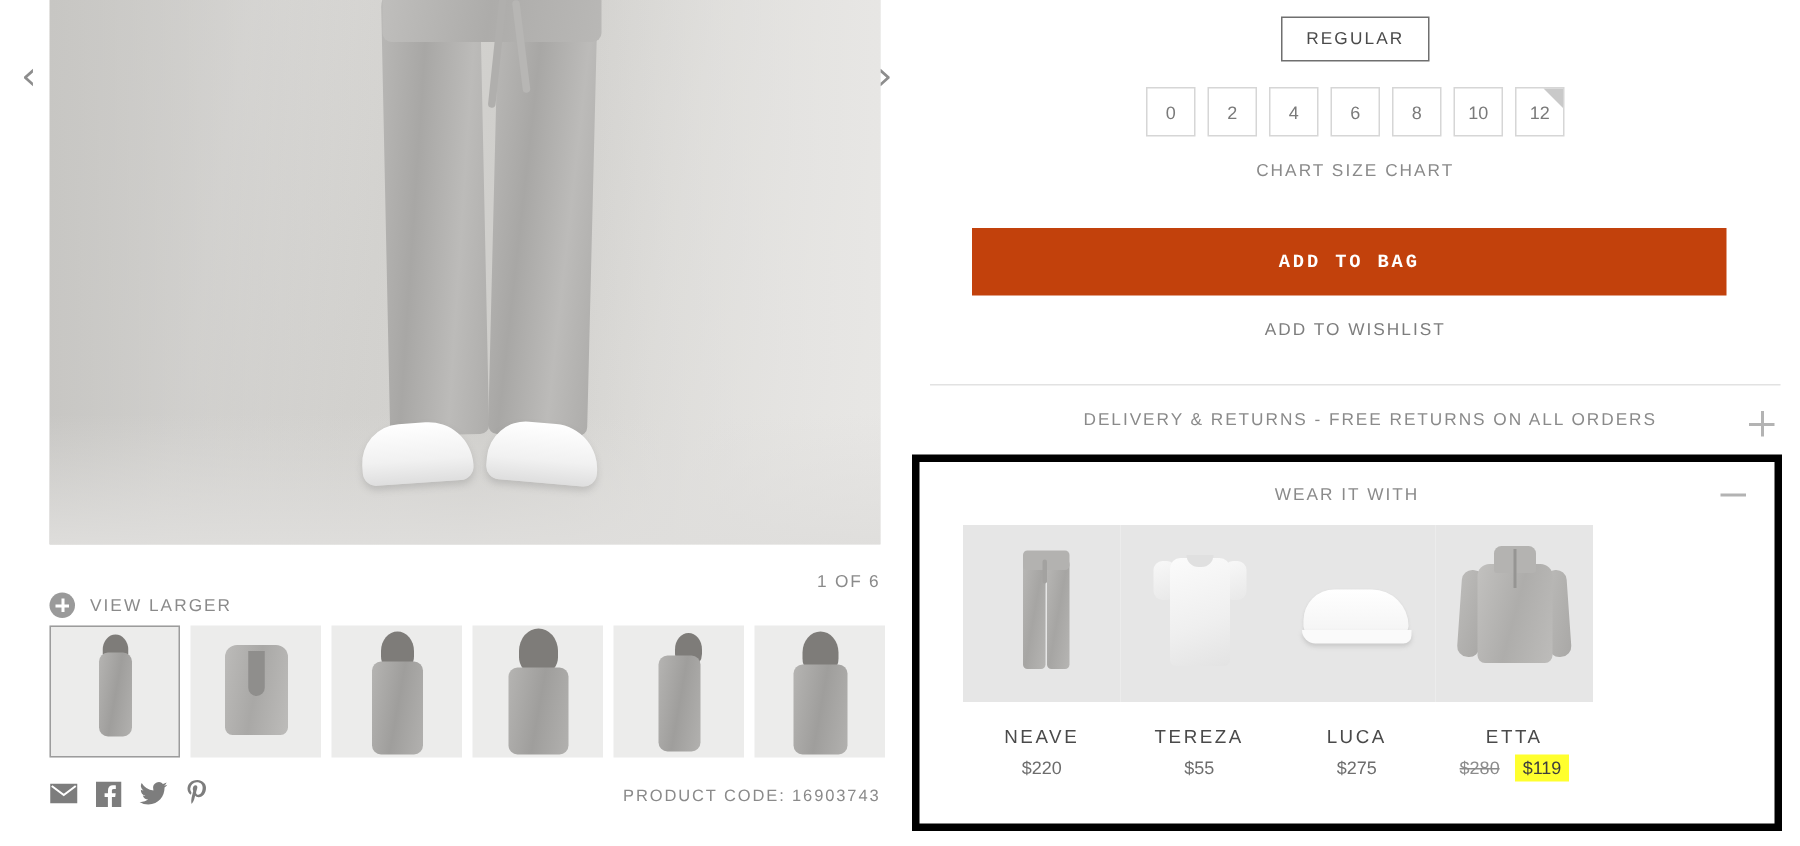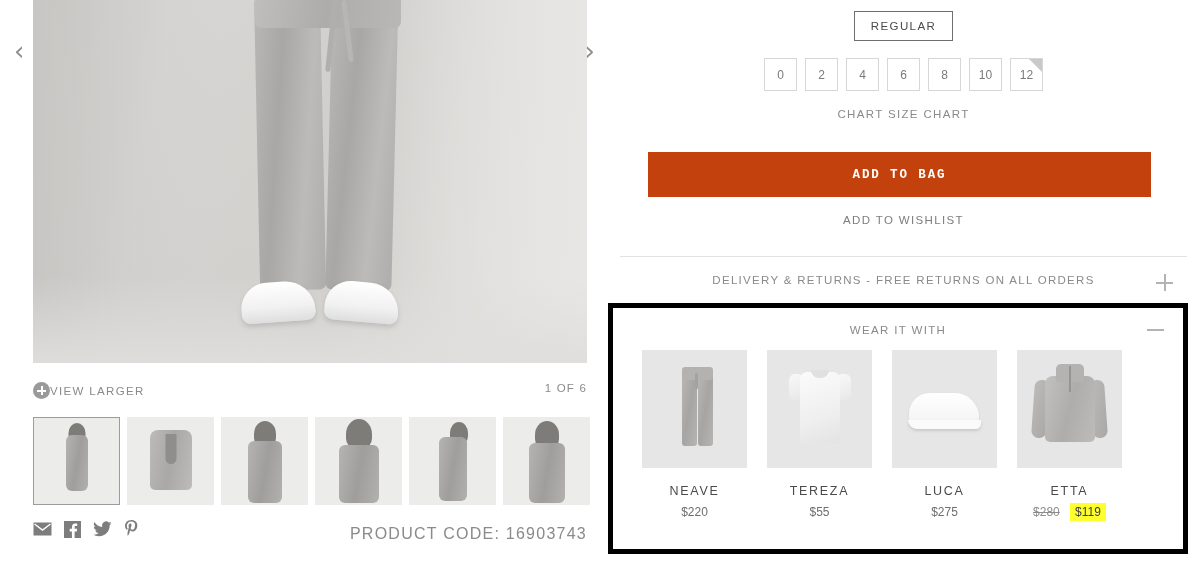--- a/index.html
+++ b/index.html
@@ -87,22 +87,22 @@
   }
   #arrow-prev { left: 14px; }
   #arrow-next { right: 12px; }
 
   
   #gallery-meta-row {
     position: absolute; left: 33px; top: 379px;
     width: 554px; height: 26px;
   }
   #view-larger-control {
-    position: absolute; left: 0; top: 3px;
-    display: flex; align-items: center; 
+    position: absolute; left: 0; top: 16px;
+    display: flex; align-items: center; gap: 10px;
     cursor: pointer;
   }
   .circle-plus {
     width: 17px; height: 17px; border-radius: 50%;
     background: #9a9a9a; position: relative; flex: none;
   }
   .circle-plus::before, .circle-plus::after {
     content: ""; position: absolute; background: #ffffff;
   }
   .circle-plus::before { left: 4px; top: 7.5px; width: 9px; height: 2px; }
@@ -145,21 +145,21 @@
                background: #8f8e8c; border-radius: 0 0 6px 6px; }
 
   
   #share-row {
     position: absolute; left: 33px; top: 520px;
     display: flex; align-items: center; gap: 12px;
   }
   .social-icon { cursor: pointer; display: block; }
   #product-code {
     position: absolute; right: 20px; top: 525px;
-    font-size: 16px; letter-spacing: 1.25px; color: #8a8a8a;
+    font-size: 11px; letter-spacing: 1.25px; color: #8a8a8a;
   }
 
   
   #details-column {
     position: absolute;
     left: 607px; top: 0;
     width: 593px; height: 564px;
   }
 
   #fit-toggle-group {
@@ -223,21 +223,21 @@
     font-size: 11.5px; letter-spacing: 1.35px; color: #7d7d7d;
     cursor: pointer;
   }
 
   #accordion-divider {
     position: absolute; left: 13px; top: 256px;
     width: 567px; height: 1px; background: #e2e2e2;
   }
 
   #delivery-accordion {
-    position: absolute; left: 13px; top: 268px;
+    position: absolute; left: 23px; top: 268px;
     width: 567px; height: 28px;
     cursor: pointer;
   }
   #delivery-accordion-label {
     position: absolute; left: 0; right: 0; top: 6px;
     text-align: center;
     font-size: 11.5px; letter-spacing: 1.3px; color: #8a8a8a;
   }
   .accordion-plus {
     position: absolute; right: 14px; top: 6px;
@@ -268,21 +268,21 @@
     line-height: 22px;
   }
   .accordion-minus {
     position: absolute; right: 19px; top: 10px;
     width: 17px; height: 2px; background: #b3b3b3;
   }
 
   #wear-it-with-items {
     position: absolute; left: 17px; top: 42px;
     width: 540px;
-    display: flex; gap: 20px; padding-left: 12px;
+    display: flex; gap: 0; padding-left: 12px;
   }
   .companion-item { width: 105px; cursor: pointer; }
   .companion-thumb {
     width: 105px; height: 118px;
     background: #e6e6e6;
     position: relative;
     overflow: hidden;
   }
   .companion-name {
     margin-top: 16px;

